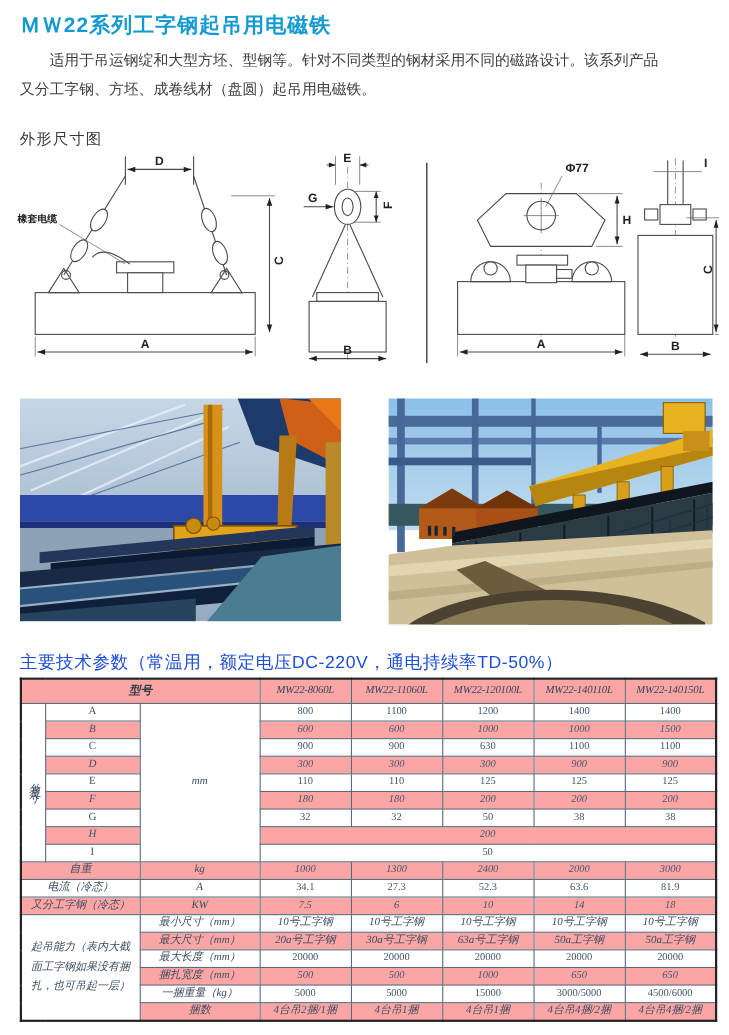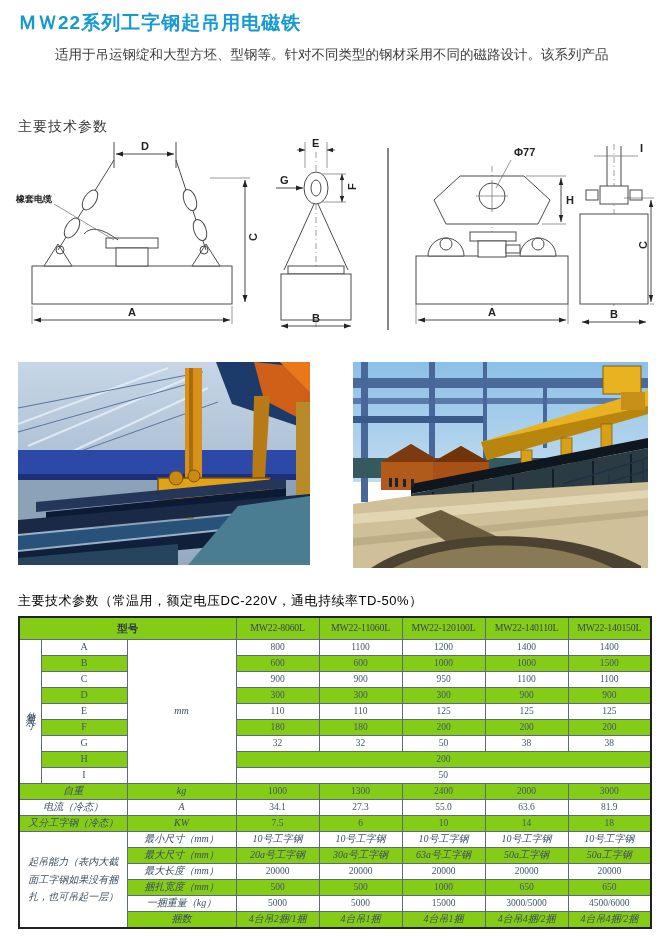--- a/index.html
+++ b/index.html
@@ -1,65 +1,66 @@
 <!DOCTYPE html>
 <html><head>
 <meta charset="utf-8">
 <style>
   html,body{margin:0;padding:0;background:#e9e9e9;}
   #page{position:relative;width:663px;height:941px;background:#ffffff;margin:0 auto;overflow:hidden;
         font-family:"Liberation Sans",sans-serif;}
   
   #main-title{position:absolute;left:18px;top:10px;font-size:19px;font-weight:bold;color:#149ad2;letter-spacing:1px;}
-  #intro{position:absolute;left:28px;top:42px;width:632px;font-family:"Liberation Serif",serif;
+  #intro{position:absolute;left:18px;top:42px;width:632px;font-family:"Liberation Serif",serif;
          font-size:13.5px;color:#3d3d3d;line-height:26px;}
   #intro .ind{text-indent:2em;}
   #dim-heading{position:absolute;left:18px;top:118px;font-size:14px;color:#383838;letter-spacing:1px;}
-  #table-heading{position:absolute;left:18px;top:592px;font-size:13px;color:#000000;letter-spacing:.5px;}
+  #table-heading{position:absolute;left:18px;top:592px;font-size:16px;color:#1d4ed8;letter-spacing:.5px;}
   
   #diagram{position:absolute;left:14px;top:138px;}
   #diagram svg{display:block;}
   .dln{stroke:#4a4a4a;stroke-width:1;fill:none;}
   .dthin{stroke:#6a6a6a;stroke-width:.7;fill:none;}
   .dfill{fill:#ffffff;stroke:#4a4a4a;stroke-width:1;}
   .dtext{font-family:"Liberation Sans",sans-serif;font-size:11px;font-weight:bold;fill:#222;}
   .dsmall{font-family:"Liberation Sans",sans-serif;font-size:9px;font-weight:bold;fill:#222;}
   .dash{stroke:#777;stroke-width:.7;stroke-dasharray:6 3 1 3;fill:none;}
   
   .photo{position:absolute;overflow:hidden;}
   #photo-left{left:18px;top:362px;width:292px;height:203px;}
   #photo-right{left:353px;top:362px;width:295px;height:206px;}
   
   #spec-table{position:absolute;left:18px;top:616px;border-collapse:collapse;table-layout:fixed;width:630px;
       font-family:"Liberation Serif",serif;font-size:9.5px;color:#44566a;}
   #spec-table td{border:1px solid #5d6a7a;text-align:center;vertical-align:middle;padding:0 1px;
       height:15px;line-height:1.08;overflow:hidden;background:#fff;}
-  #spec-table tr.rb td{background:#84cc16;}
+  #spec-table tr.rb td{background:#fca5a5;font-style:italic;}
   #spec-table td.wcell{background:#fff !important;}
   #spec-table tr.hrow td{height:21px;}
   #spec-table td.mh{font-family:"Liberation Sans",sans-serif;font-weight:bold;font-size:10.5px;color:#2d3a46;}
   #spec-table td.mn{font-size:9.8px;letter-spacing:-.2px;color:#35475a;}
   #spec-table td.dl{font-size:10px;}
   #spec-table .klabel{font-style:italic;font-size:10px;color:#3b4d60;}
   #spec-table td.cap{line-height:1.75;padding:0 4px;margin-left:17px;}
   .vtext{writing-mode:vertical-rl;letter-spacing:3px;font-style:italic;font-size:9.5px;color:#3b4d60;}
   #spec-table{border:2px solid #222;}
 </style>
 </head>
 <body>
 
 <div id="page">
 
   <div id="main-title">ＭＷ22系列工字钢起吊用电磁铁</div>
 
   <div id="intro">
     <div class="ind">适用于吊运钢绽和大型方坯、型钢等。针对不同类型的钢材采用不同的磁路设计。该系列产品</div>
+    <div>又分工字钢、方坯、成卷线材（盘圆）起吊用电磁铁。</div>
   </div>
 
-  <div id="dim-heading">主要技术参数</div>
+  <div id="dim-heading">外形尺寸图</div>
 
   <div id="diagram">
     <svg width="640" height="200" viewBox="0 0 640 200">
 
       <g>
         <rect class="dfill" x="18" y="128" width="200" height="38"></rect>
         <polygon class="dfill" points="30,128 44,106 58,128"></polygon>
         <polygon class="dfill" points="178,128 192,106 206,128"></polygon>
         <line class="dln" x1="100" y1="4" x2="100" y2="30"></line>
         <line class="dln" x1="162" y1="4" x2="162" y2="30"></line>
@@ -331,21 +332,21 @@
       <td>600</td>
       <td>600</td>
       <td>1000</td>
       <td>1000</td>
       <td>1500</td>
     </tr>
     <tr>
       <td class="dl">C</td>
       <td>900</td>
       <td>900</td>
-      <td>950</td>
+      <td>630</td>
       <td>1100</td>
       <td>1100</td>
     </tr>
     <tr class="rb">
       <td class="dl">D</td>
       <td>300</td>
       <td>300</td>
       <td>300</td>
       <td>900</td>
       <td>900</td>
@@ -389,21 +390,21 @@
       <td>1300</td>
       <td>2400</td>
       <td>2000</td>
       <td>3000</td>
     </tr>
     <tr>
       <td colspan="2" class="klabel">电流（冷态）</td>
       <td class="klabel">A</td>
       <td>34.1</td>
       <td>27.3</td>
-      <td>55.0</td>
+      <td>52.3</td>
       <td>63.6</td>
       <td>81.9</td>
     </tr>
     <tr class="rb">
       <td colspan="2" class="klabel">又分工字钢（冷态）</td>
       <td class="klabel">KW</td>
       <td>7.5</td>
       <td>6</td>
       <td>10</td>
       <td>14</td>

